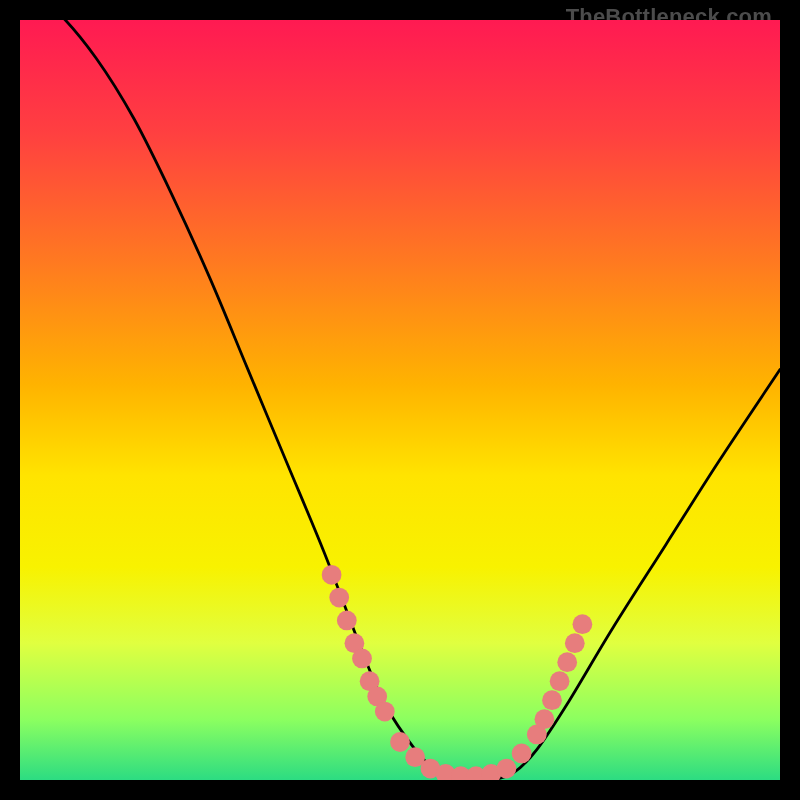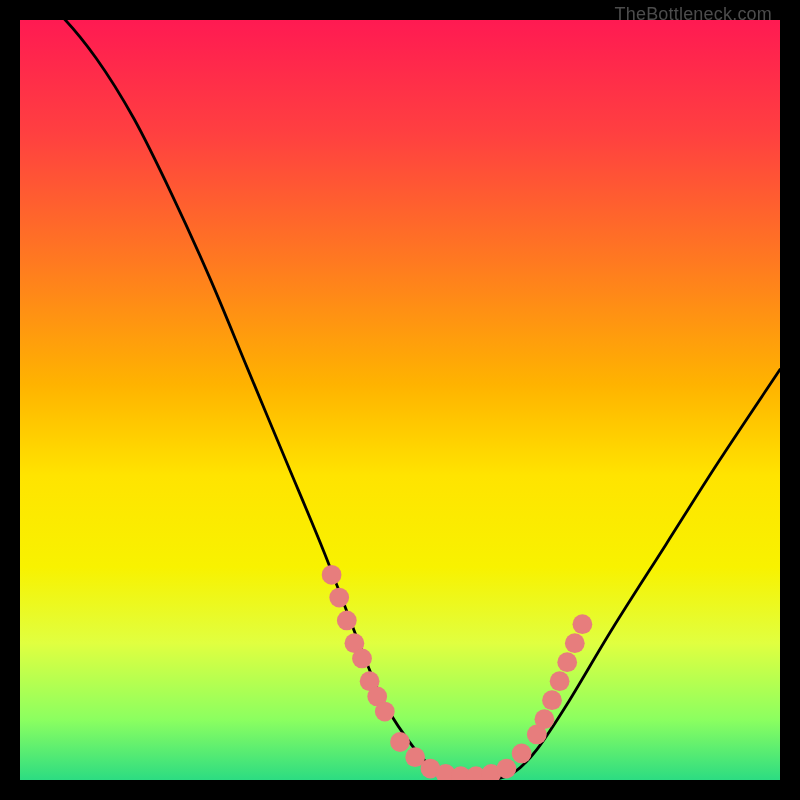--- a/index.html
+++ b/index.html
@@ -35,23 +35,23 @@
       #e0ff40 82%,
       #8cff60 92%,
       #2cdc82 100%
     );
   }
   .watermark {
     position: absolute;
     top: 4px;
     right: 28px;
     font-family: Arial, Helvetica, sans-serif;
-    font-size: 18px;
+    font-size: 22px;
     color: #4c4c4c;
-    font-weight: 400;
+    font-weight: 700;
     letter-spacing: 0.2px;
   }
   svg.curve {
     position: absolute;
     left: 0;
     top: 0;
   }
 </style>
 </head>
 <body>

